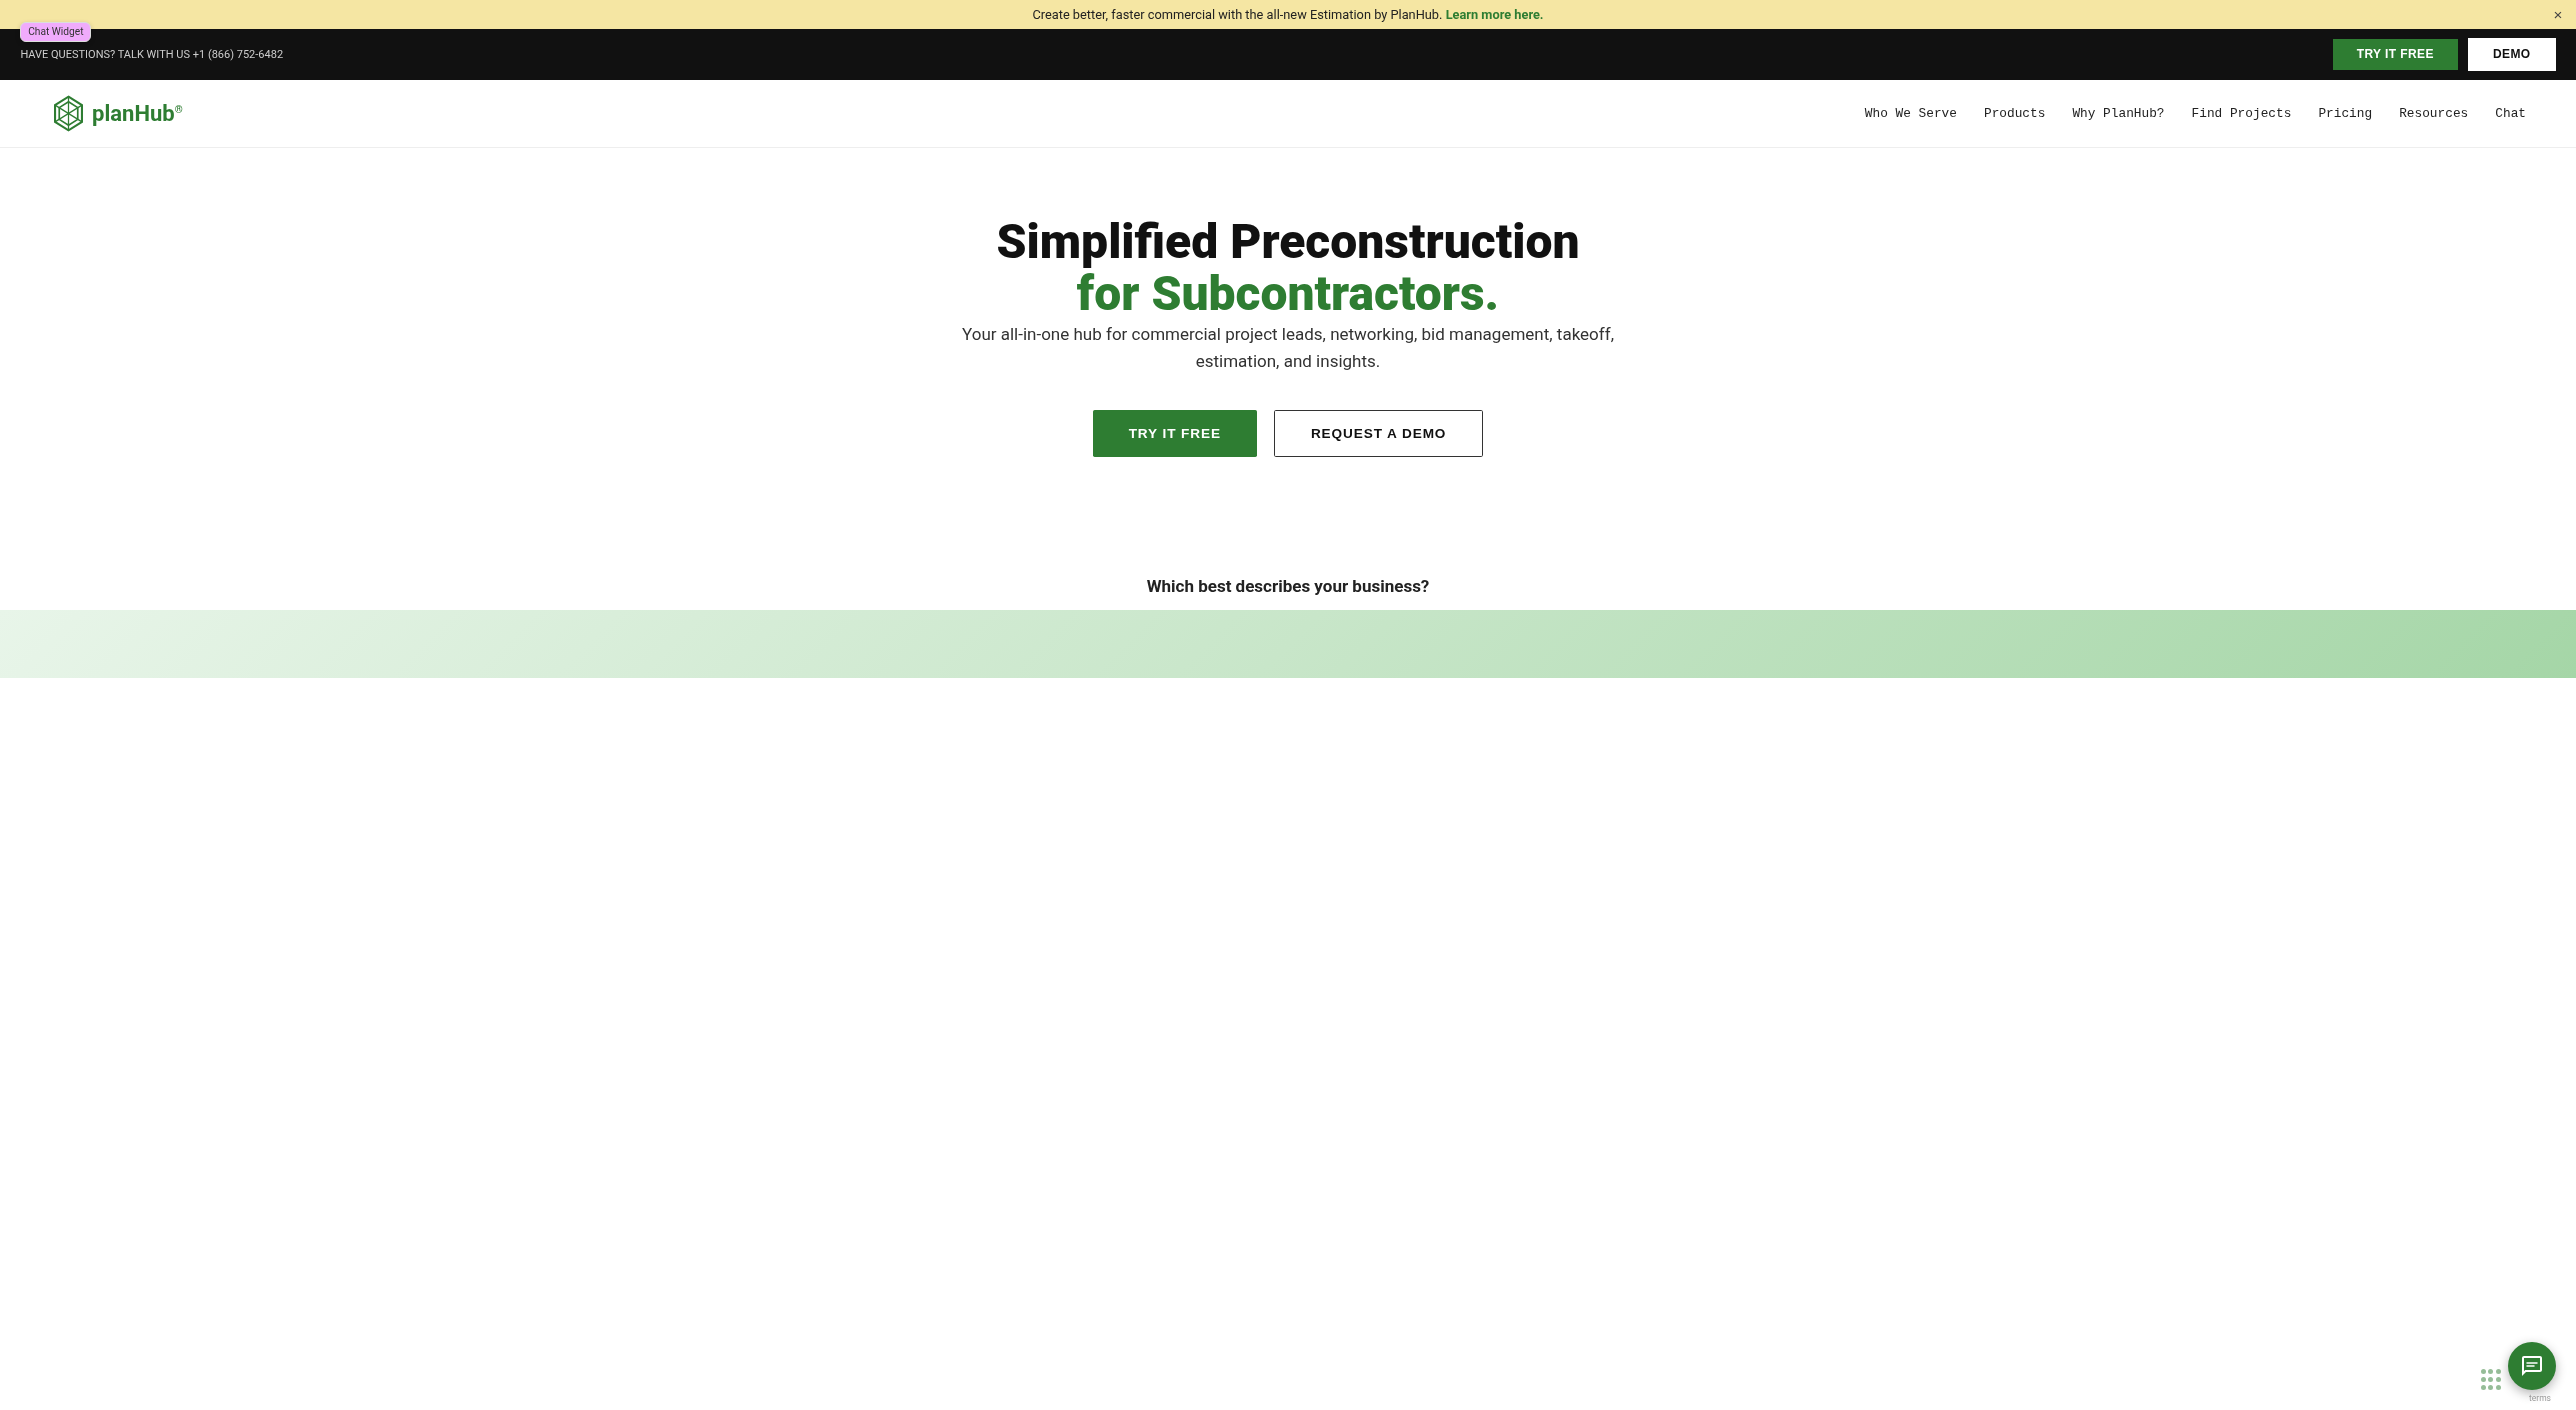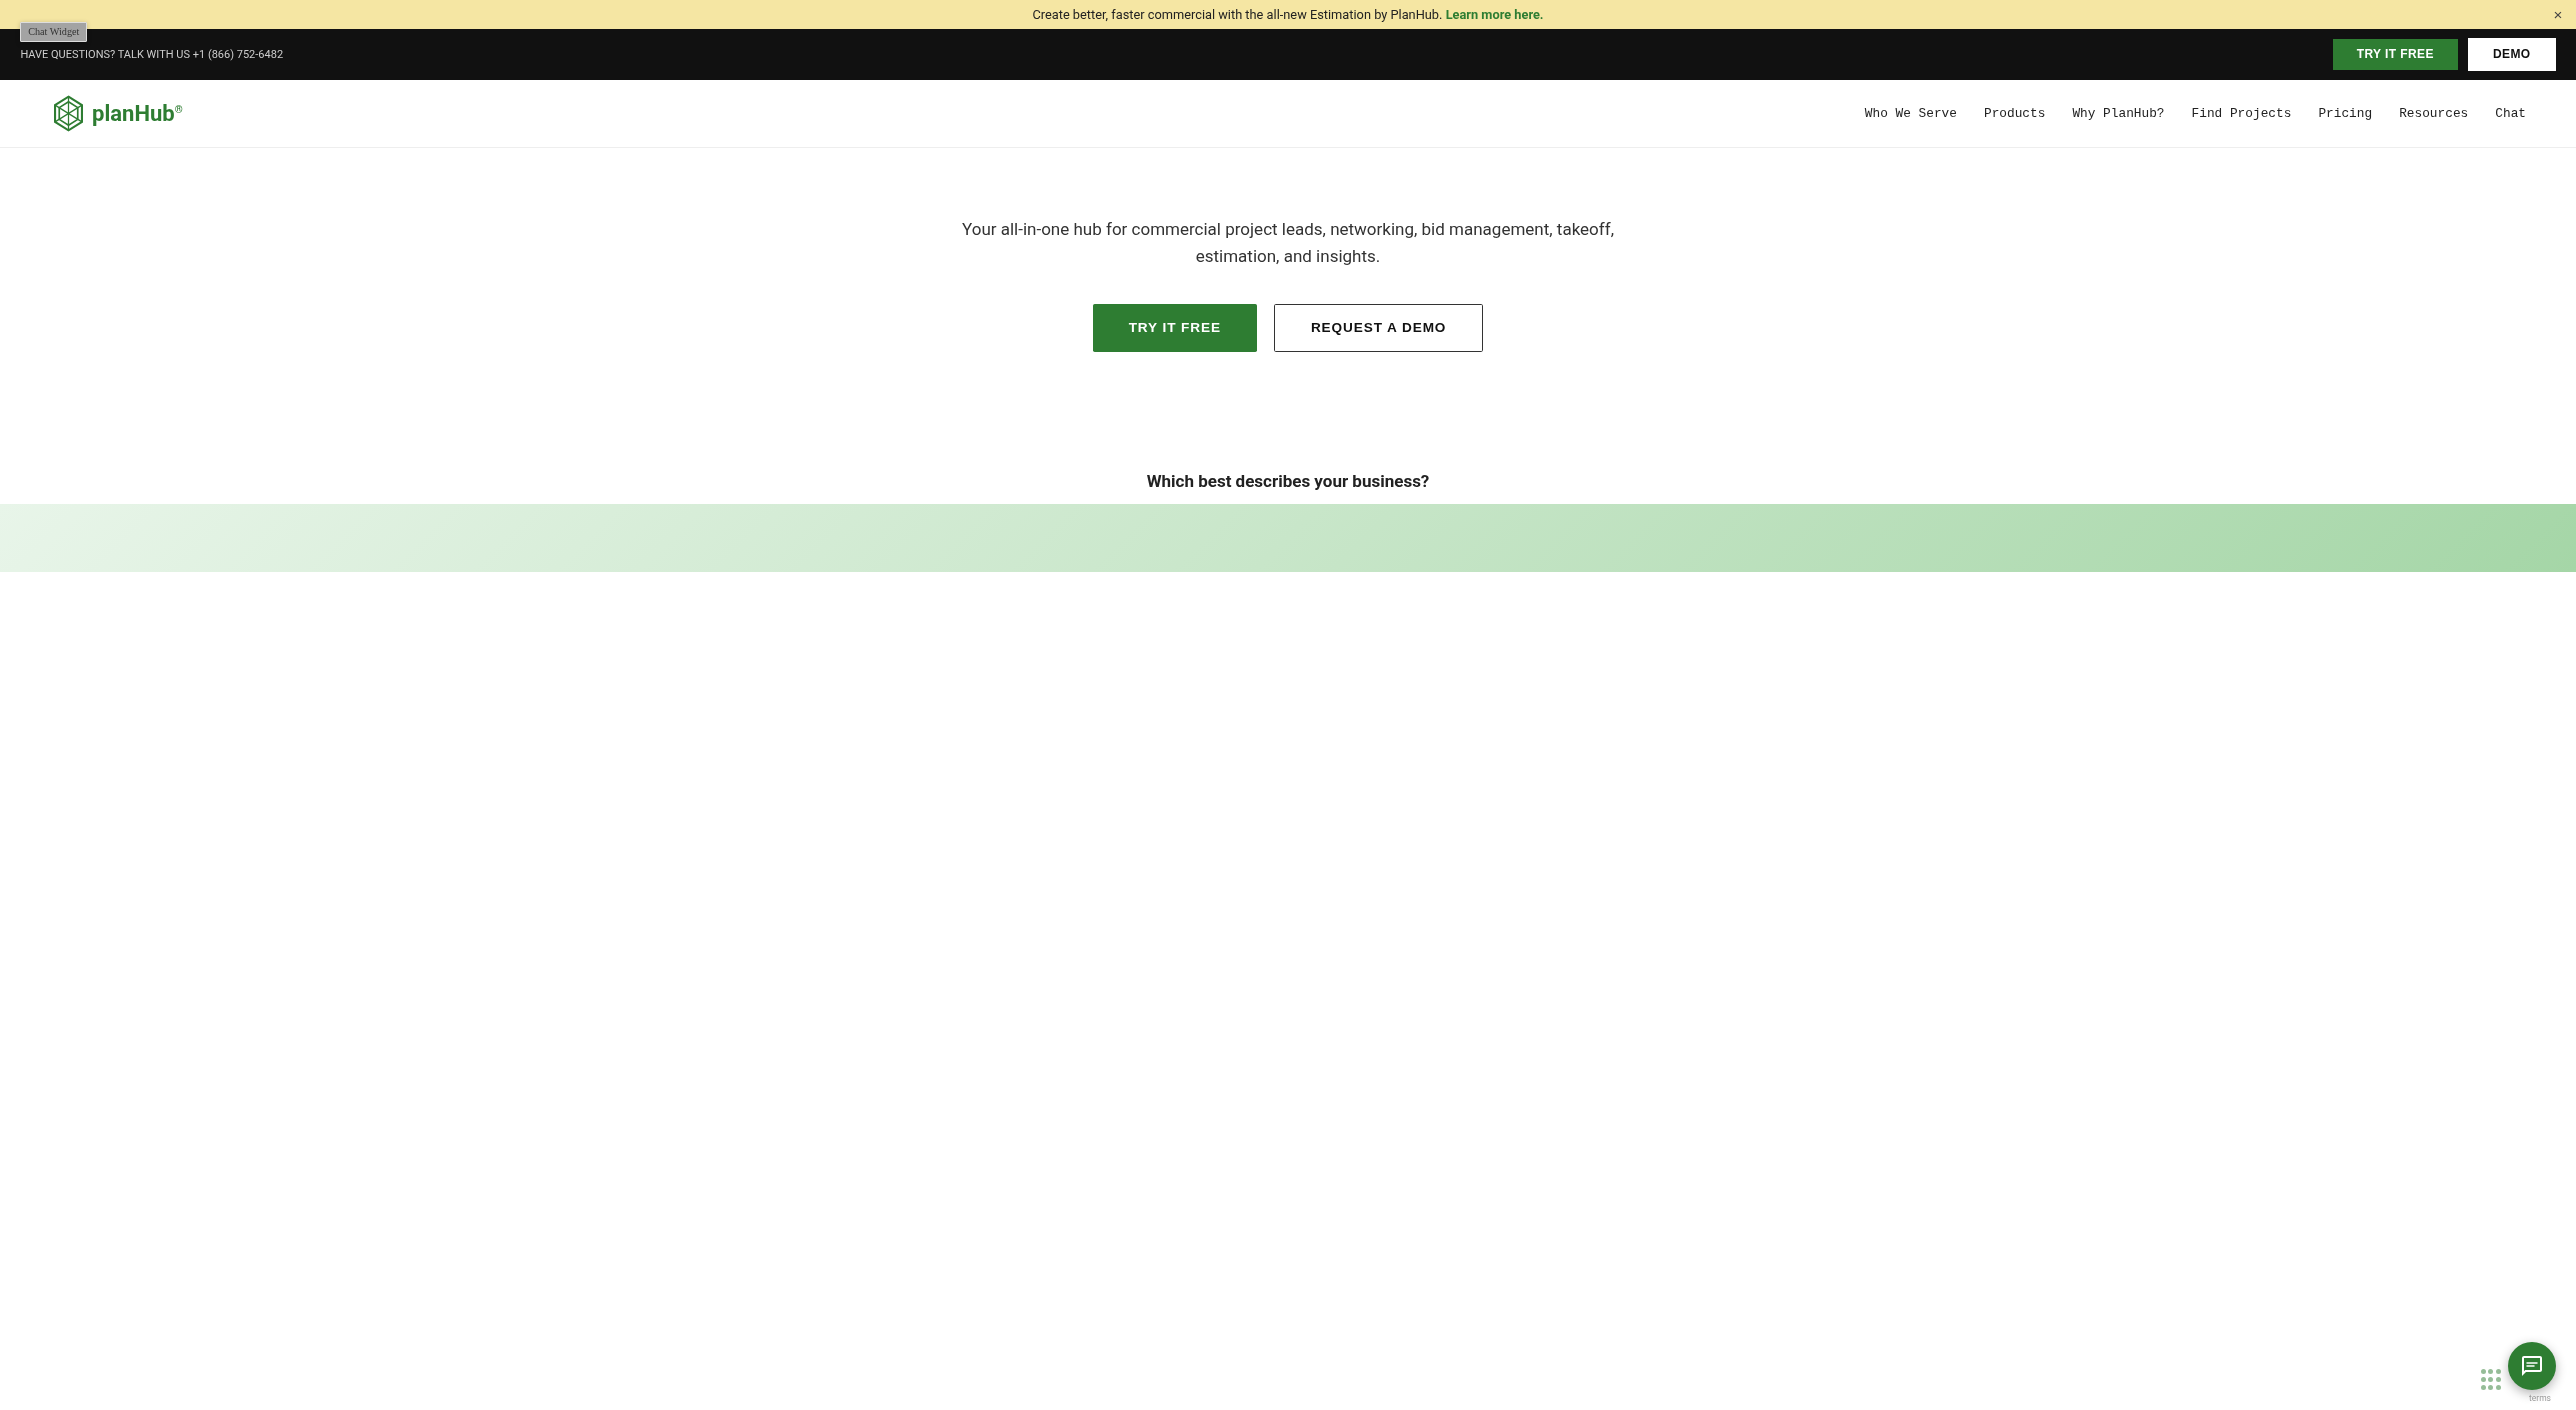--- a/index.html
+++ b/index.html
@@ -41,29 +41,28 @@
     }
     .top-bar .contact-info {
       font-size: 11px;
       color: #ccc;
       position: relative;
     }
     .chat-widget-tooltip {
       position: absolute;
       top: -25.6px;
       left: 0;
-      background: #a3a3a3;
+      background: #f0abfc;
       color: #333;
       font-size: 10.2px;
       padding: 3.4px 6.8px;
-      border-radius: 1px;
+      border-radius: 6px;
       border: 0.9px solid #ddd;
       white-space: nowrap;
       box-shadow: 0 1.7px 5.1px rgba(0,0,0,0.2);
-      font-family: Liberation Serif, serif;
     }
     .top-bar .top-actions { display: flex; gap: 10.2px; align-items: center; }
     .btn-try-free-top {
       background: #2e7d32;
       color: #fff;
       border: none;
       padding: 8.5px 24px;
       font-size: 12px;
       font-weight: 700;
       cursor: pointer;
@@ -266,20 +265,24 @@
     <a href="#">Products</a>
     <a href="#">Why PlanHub?</a>
     <a href="#">Find Projects</a>
     <a href="#">Pricing</a>
     <a href="#">Resources</a>
     <a href="#">Chat</a>
   </div>
 </nav>
 
 <section class="hero">
+  <h1>
+    <span class="hero-title">Simplified Preconstruction</span><br>
+    <span class="hero-subtitle">for Subcontractors.</span>
+  </h1>
   <p class="hero-description">Your all-in-one hub for commercial project leads, networking, bid management, takeoff, estimation, and insights.</p>
   <div class="hero-buttons">
     <button class="btn-try-free-hero">TRY IT FREE</button>
     <button class="btn-request-demo">REQUEST A DEMO</button>
   </div>
 </section>
 
 <div class="business-section">
   <p class="business-title">Which best describes your business?</p>
 </div>

